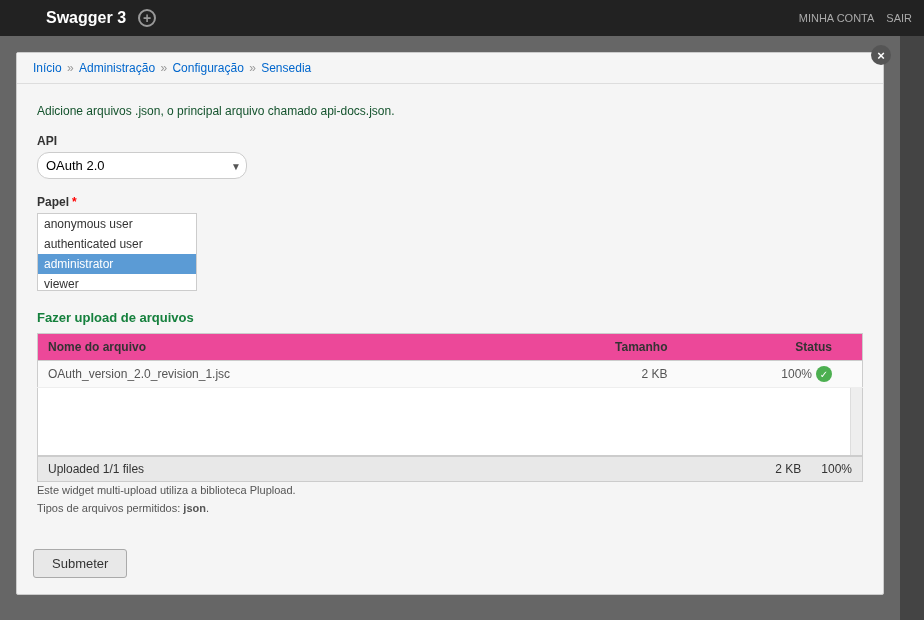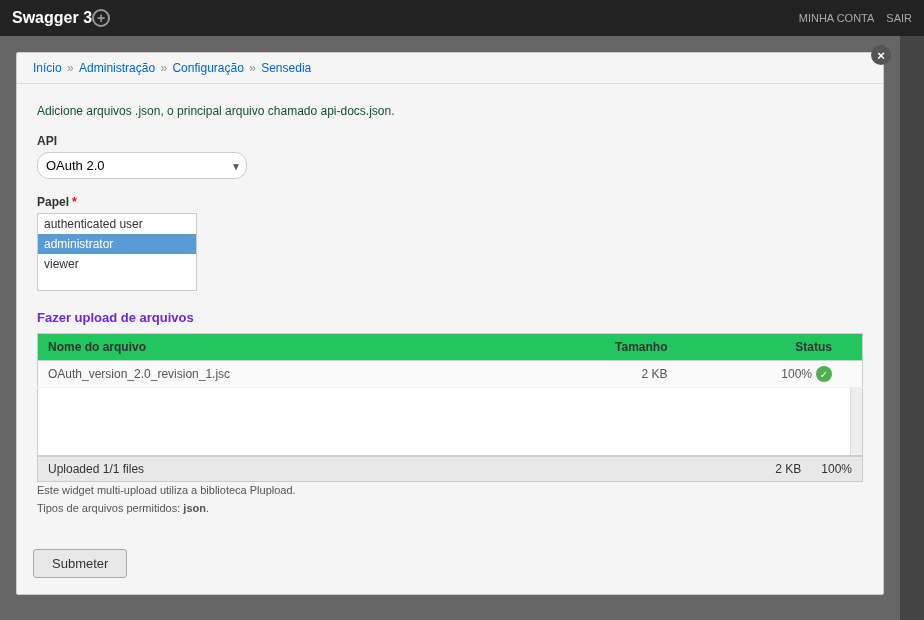--- a/index.html
+++ b/index.html
@@ -18,23 +18,24 @@
       color: #fff;
       height: 36px;
       display: flex;
       align-items: center;
       justify-content: space-between;
       padding: 0 12px;
     }
     .top-bar-left {
       display: flex;
       align-items: center;
-      gap: 0;
+      gap: 12px;
       font-size: 16px;
       font-weight: bold;
+      margin-left: 34px;
     }
     .top-bar-add-icon {
       width: 18px;
       height: 18px;
       border-radius: 50%;
       border: 2px solid #999;
       display: flex;
       align-items: center;
       justify-content: center;
       color: #999;
@@ -193,33 +194,33 @@
 
     .listbox-wrapper {
       position: relative;
       display: inline-block;
     }
 
     
     .upload-section-title {
       font-size: 13px;
       font-weight: bold;
-      color: #6d28d9;
+      color: #15803d;
       margin-bottom: 8px;
     }
 
     .upload-table {
       width: 100%;
       border-collapse: collapse;
       border: 1px solid #ccc;
       background: #fff;
       font-size: 12px;
     }
     .upload-table thead tr {
-      background: #22c55e;
+      background: #ec4899;
     }
     .upload-table th {
       padding: 6px 10px;
       text-align: left;
       font-weight: bold;
       color: #333;
       border-bottom: 1px solid #ccc;
     }
     .upload-table th.right { text-align: right; }
     .upload-table td {
@@ -359,20 +360,21 @@
 
         
         <div class="papel-section">
           <div class="field-label">
             <span>Papel</span>
             <span class="required-star">*</span>
           </div>
           <div class="listbox-wrapper">
             <div class="role-listbox">
               <div class="role-listbox-inner">
+                <div class="role-option">anonymous user</div>
                 <div class="role-option">authenticated user</div>
                 <div class="role-option selected">administrator</div>
                 <div class="role-option">viewer</div>
               </div>
             </div>
           </div>
         </div>
 
         
         <div class="upload-section">

